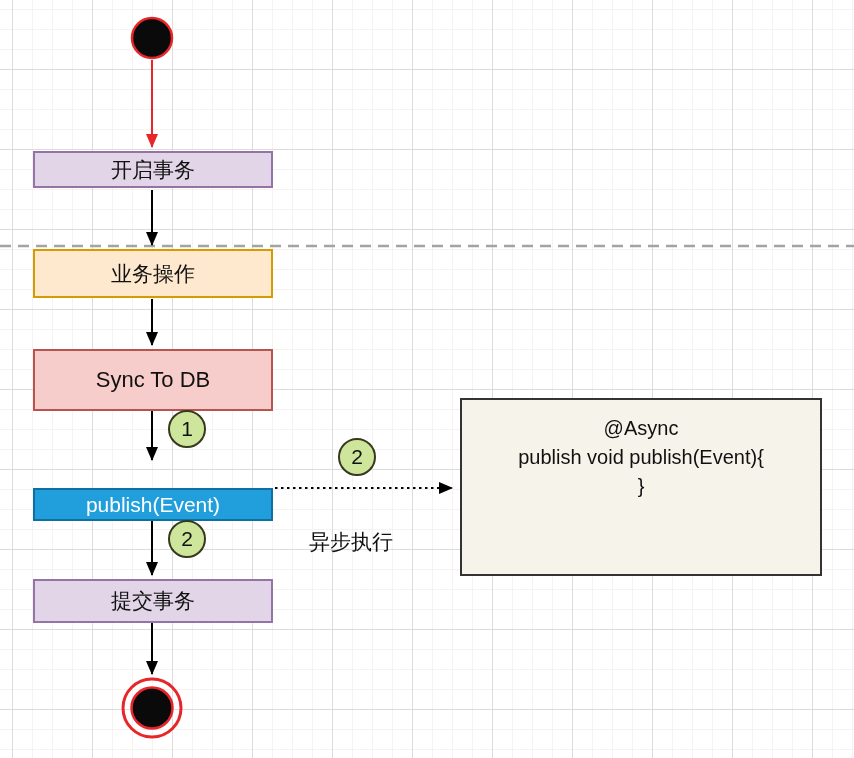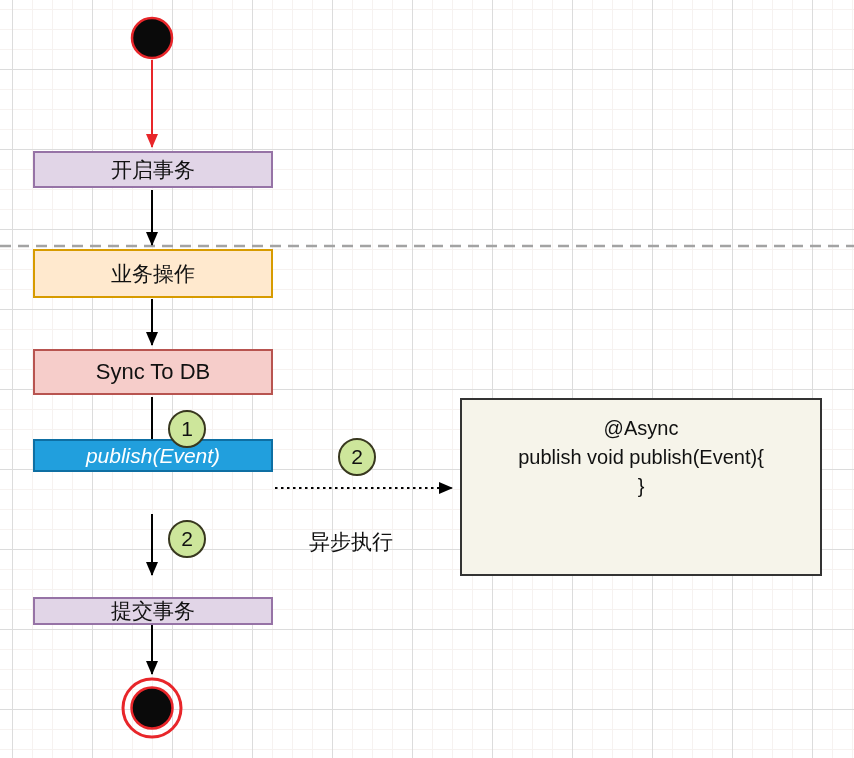--- a/index.html
+++ b/index.html
@@ -132,29 +132,29 @@
   </svg>
 
   <div class="activity-box box-orange" style="top:249px; height:49px;">
     <span>业务操作</span>
   </div>
 
   <div class="activity-box box-purple" style="top:151px; height:37px;">
     <span>开启事务</span>
   </div>
 
-  <div class="activity-box box-red" style="top:349px; height:46px; font-size:22px;">
+  <div class="activity-box box-red" style="top:349px; height:62px; font-size:22px;">
     <span>Sync To DB</span>
   </div>
 
-  <div class="activity-box box-blue" style="top:439px; height:33px;font-style:italic;">
+  <div class="activity-box box-blue" style="top:488px; height:33px;">
     <span>publish(Event)</span>
   </div>
 
-  <div class="activity-box box-purple" style="top:597px; height:28px;">
+  <div class="activity-box box-purple" style="top:579px; height:44px;">
     <span>提交事务</span>
   </div>
 
   <div class="badge" style="left:168px; top:410px;">
     <span>1</span>
   </div>
 
   <div class="badge" style="left:338px; top:438px;">
     <span>2</span>
   </div>

